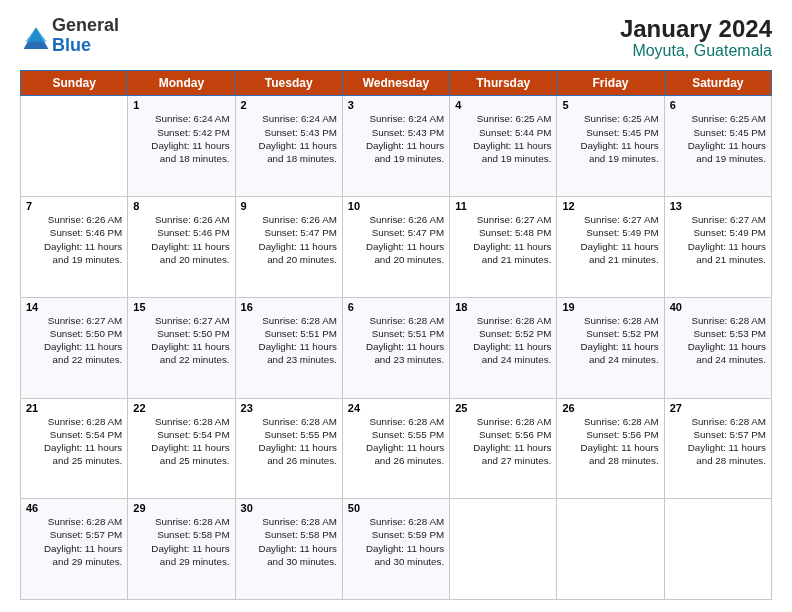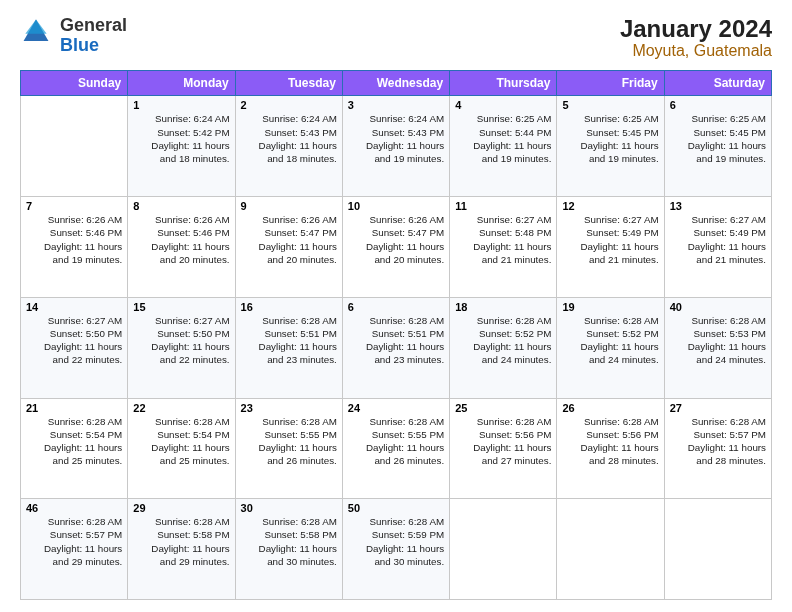--- a/index.html
+++ b/index.html
@@ -18,22 +18,22 @@
       flex-direction: column;
     }
     .header {
       display: flex;
       justify-content: space-between;
       align-items: flex-start;
       margin-bottom: 10px;
     }
     .logo {
       display: flex;
-      align-items: flex-start;
-      gap: 8px;
+      align-items: flex-end;
+      gap: 0;
     }
     .logo-text {
       font-size: 18px;
       font-weight: bold;
       line-height: 1.1;
     }
     .logo-text .general { color: #333; }
     .logo-text .blue { color: #1a6bbf; }
     .logo-icon {
       width: 32px;
@@ -43,33 +43,33 @@
       text-align: right;
     }
     .month-title {
       font-size: 24px;
       font-weight: bold;
       color: #222;
       line-height: 1.1;
     }
     .location {
       font-size: 16px;
-      color: #a16207;
+      color: #0f766e;
     }
     .calendar-table {
       width: 100%;
       border-collapse: collapse;
       flex: 1;
       font-size: 10.5px;
     }
     .calendar-table thead th {
-      background-color: #8b5cf6;
+      background-color: #c2410c;
       color: white;
       padding: 5px 6px;
-      text-align: right;
+      text-align: center;
       font-size: 12px;
       font-weight: bold;
       border: 1px solid #2a6db5;
     }
     .calendar-table tbody td {
       border: 1px solid #c8c8c8;
       padding: 3px 5px;
       vertical-align: top;
       background: #fff;
       min-width: 100px;

